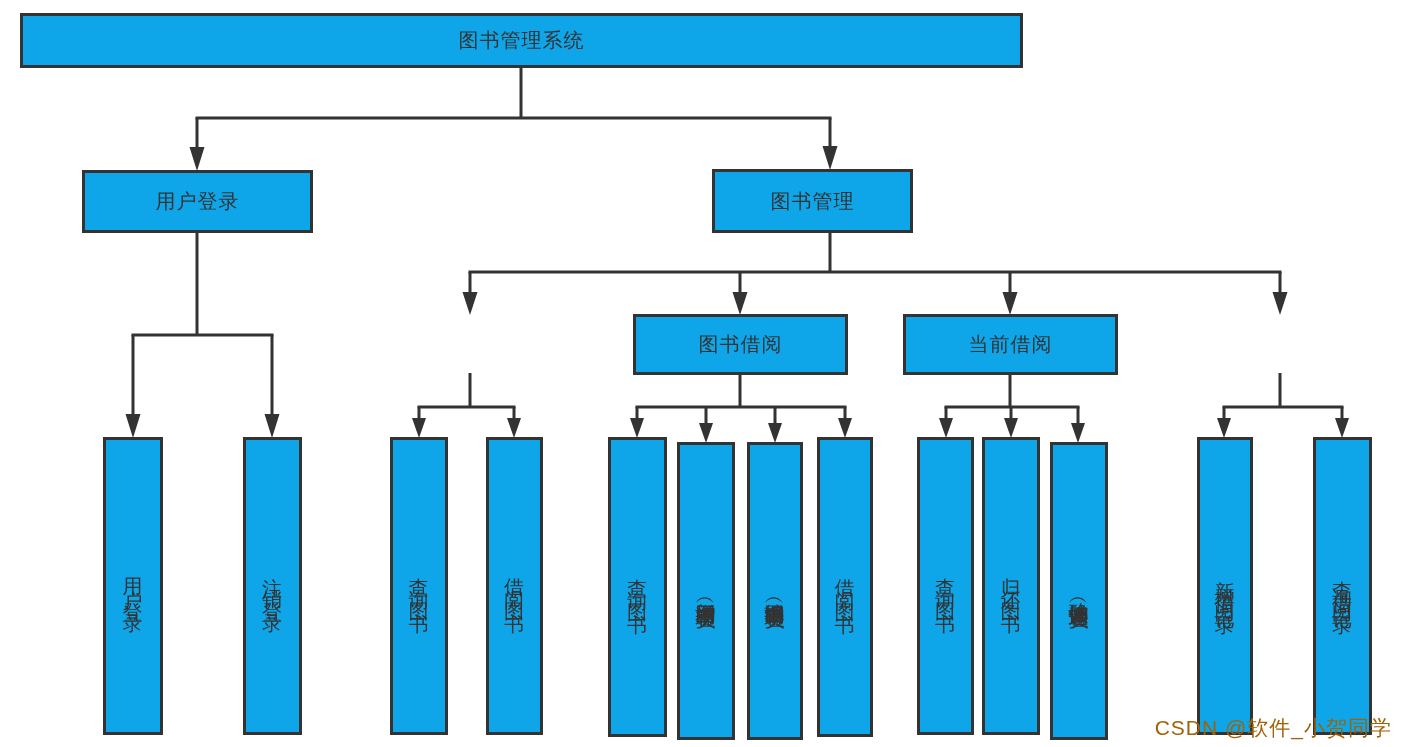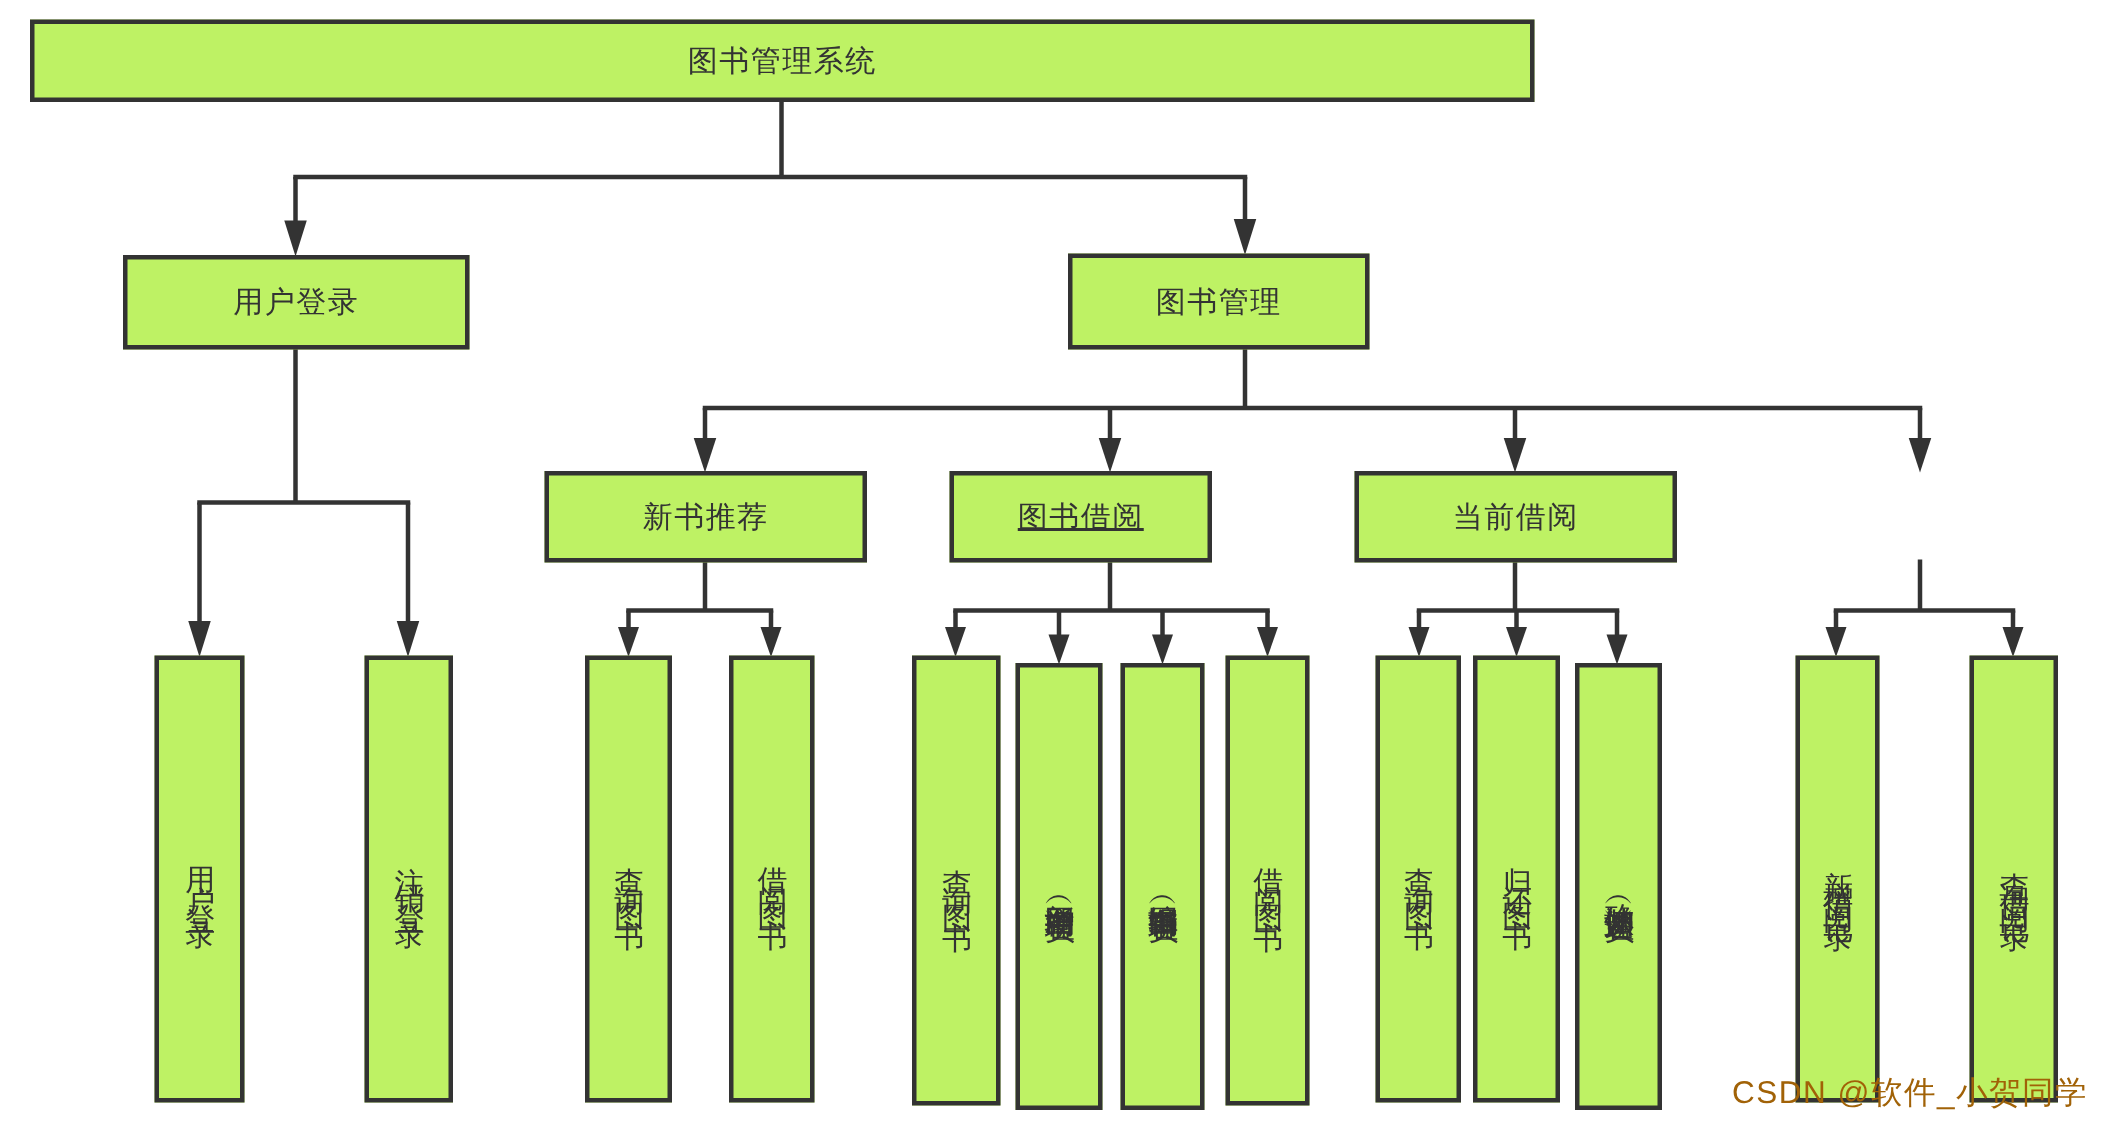--- a/index.html
+++ b/index.html
@@ -12,21 +12,21 @@
     overflow: hidden;
   }
   .connectors {
     position: absolute;
     left: 0; top: 0;
     z-index: 0;
   }
   .node {
     position: absolute;
     box-sizing: border-box;
-    background: #bef264;
+    background: #0ea5e9;
     border: 3px solid #333333;
     color: #333333;
     display: flex;
     align-items: center;
     justify-content: center;
     z-index: 1;
   }
   .h-node { font-size: 20px; letter-spacing: 1px; }
   .v-node {
     writing-mode: vertical-rl;
@@ -110,22 +110,21 @@
       <polygon points="1217,418 1231,418 1224,438"></polygon>
       <polygon points="1335,418 1349,418 1342,438"></polygon>
     </g>
   </svg>
 
   <div class="node h-node" style="left:20px; top:13px; width:1003px; height:55px;">图书管理系统</div>
 
   <div class="node h-node" style="left:82px; top:170px; width:231px; height:63px;">用户登录</div>
   <div class="node h-node" style="left:712px; top:169px; width:201px; height:64px;">图书管理</div>
 
-  <div class="node h-node" style="left:363px; top:314px; width:215px; height:61px;">新书推荐</div>
-  <div class="node h-node" style="left:633px; top:314px; width:175px; height:61px;text-decoration:underline;">图书借阅</div>
+  <div class="node h-node" style="left:633px; top:314px; width:215px; height:61px;">图书借阅</div>
   <div class="node h-node" style="left:903px; top:314px; width:215px; height:61px;">当前借阅</div>
 
   <div class="node v-node ls-wide" style="left:103px; top:437px; width:60px; height:298px;">用户登录</div>
   <div class="node v-node ls-wide" style="left:243px; top:437px; width:59px; height:298px;">注销登录</div>
 
   <div class="node v-node ls-wide" style="left:390px; top:437px; width:58px; height:298px;">查询图书</div>
   <div class="node v-node ls-wide" style="left:486px; top:437px; width:57px; height:298px;">借阅图书</div>
 
   <div class="node v-node ls-wide" style="left:608px; top:437px; width:59px; height:300px;">查询图书</div>
   <div class="node v-node ls-tight" style="left:677px; top:442px; width:58px; height:298px;">新增图书（管理员）</div>

